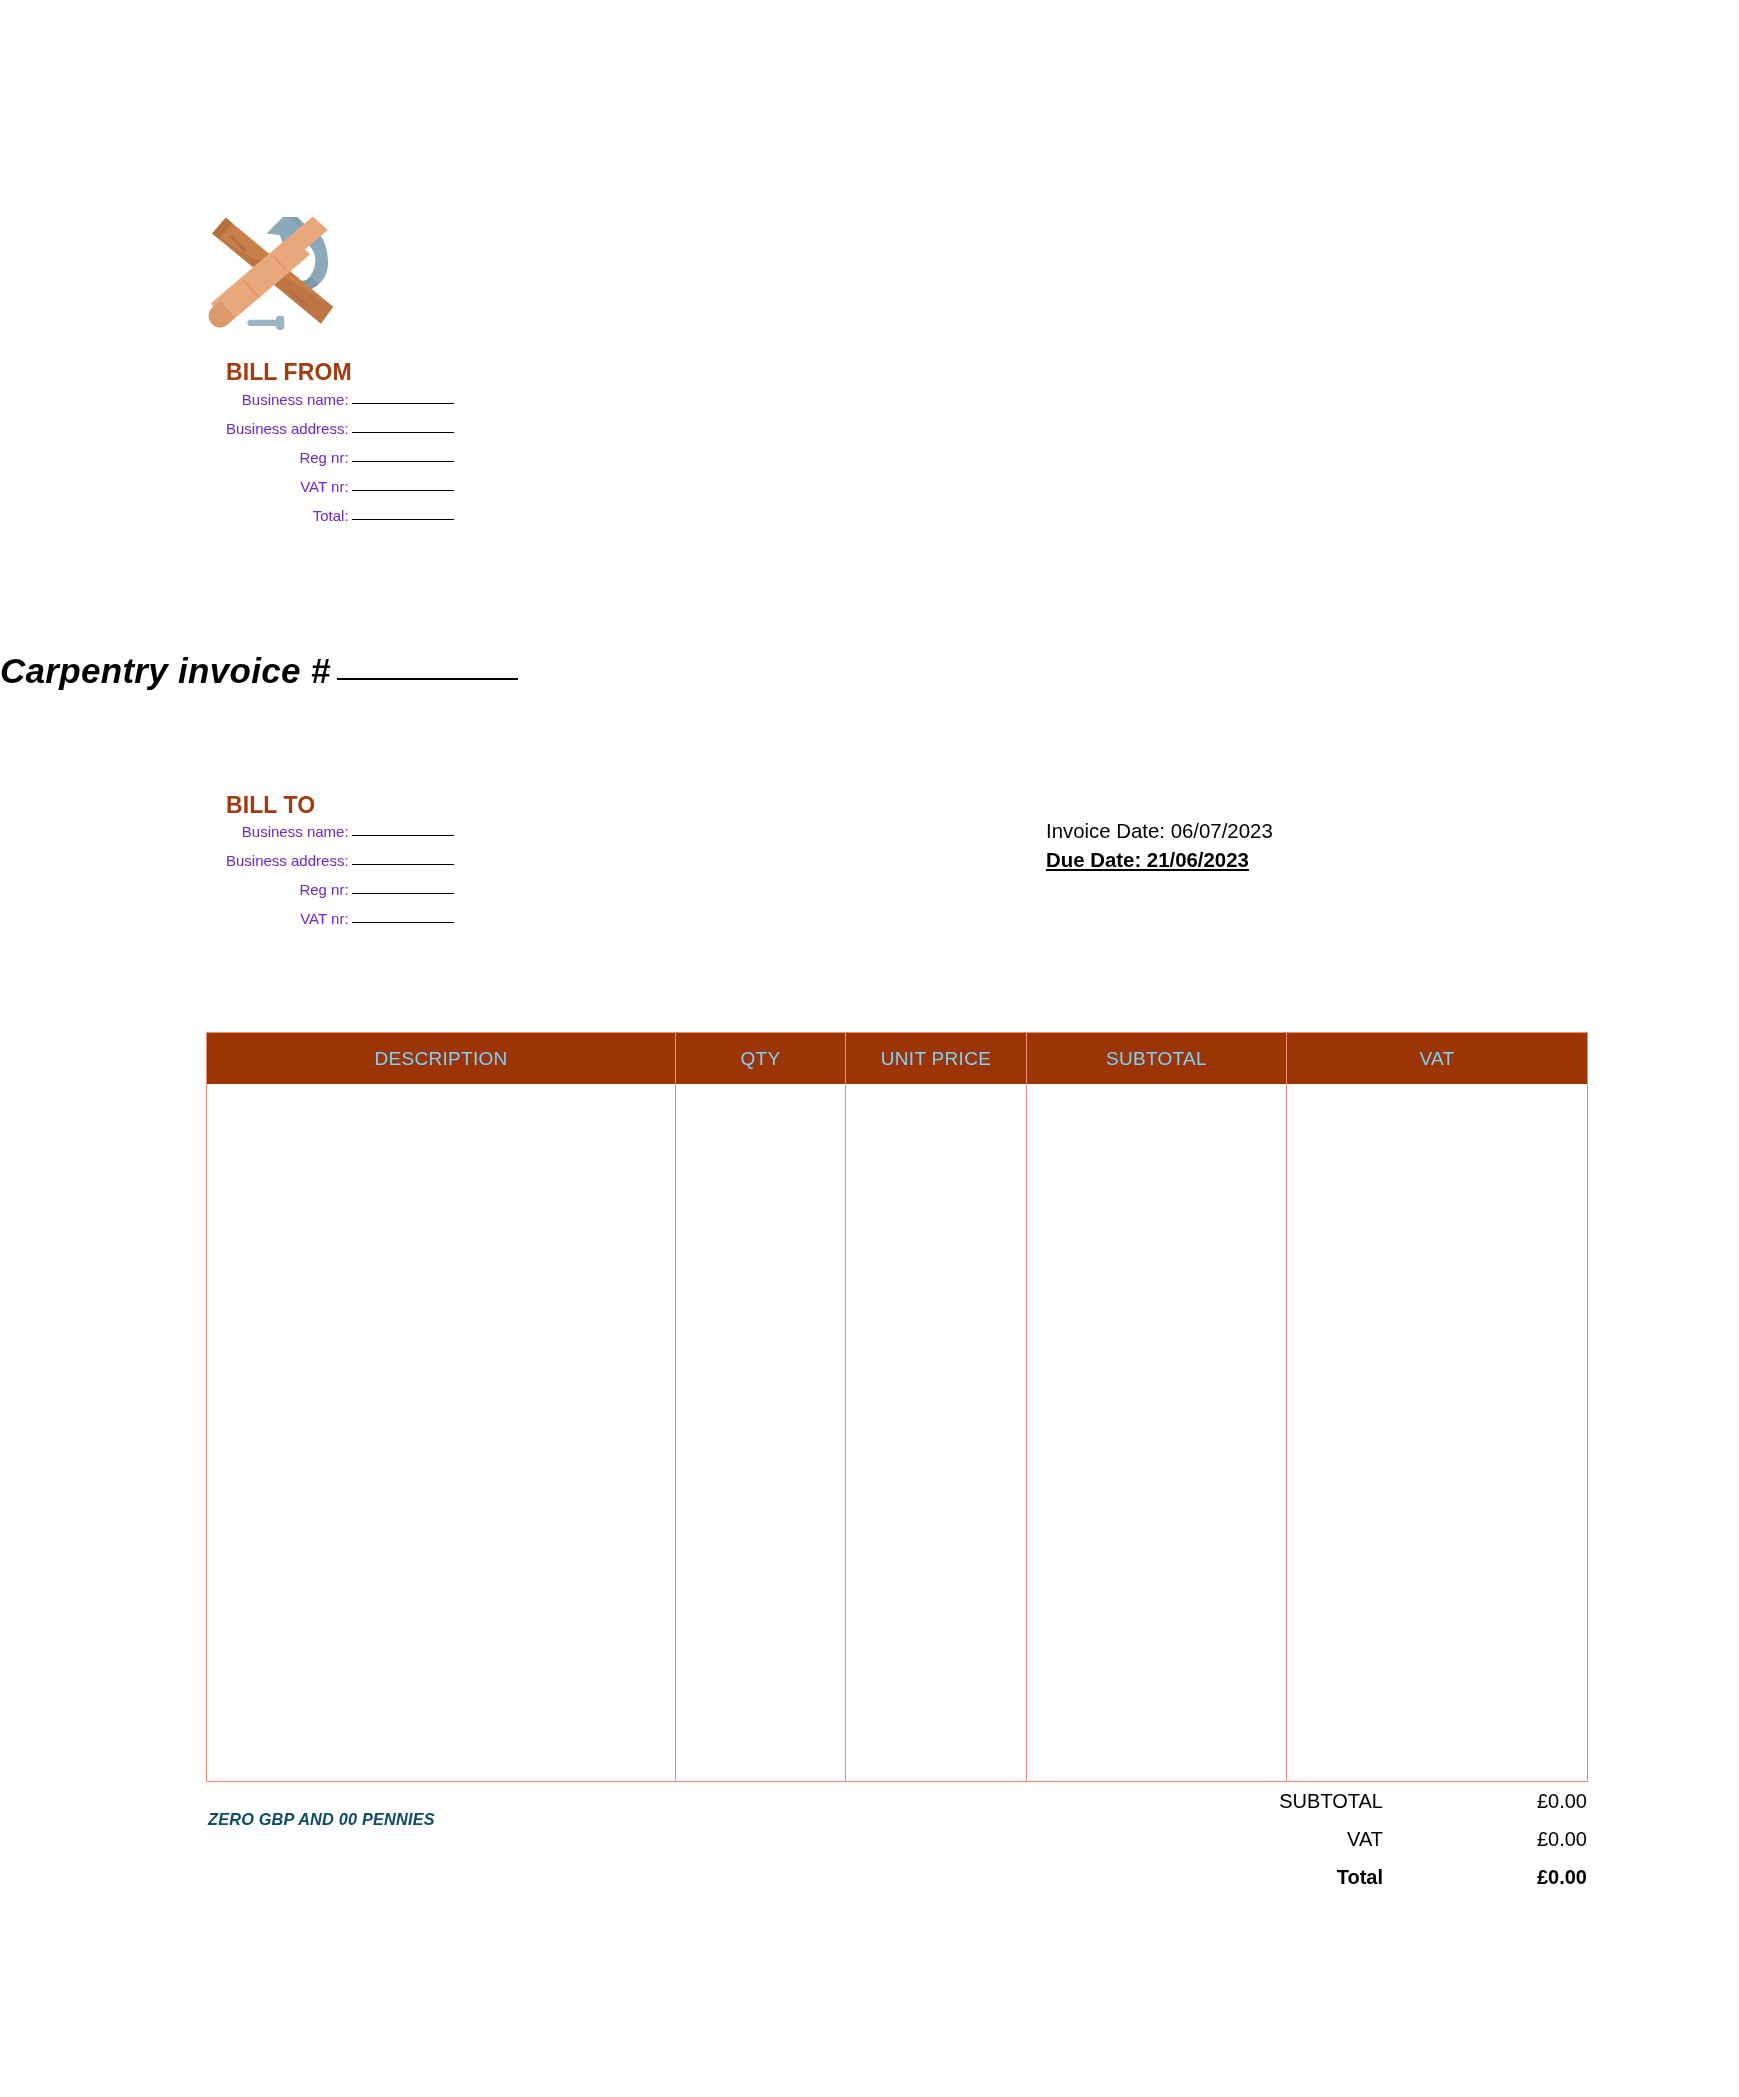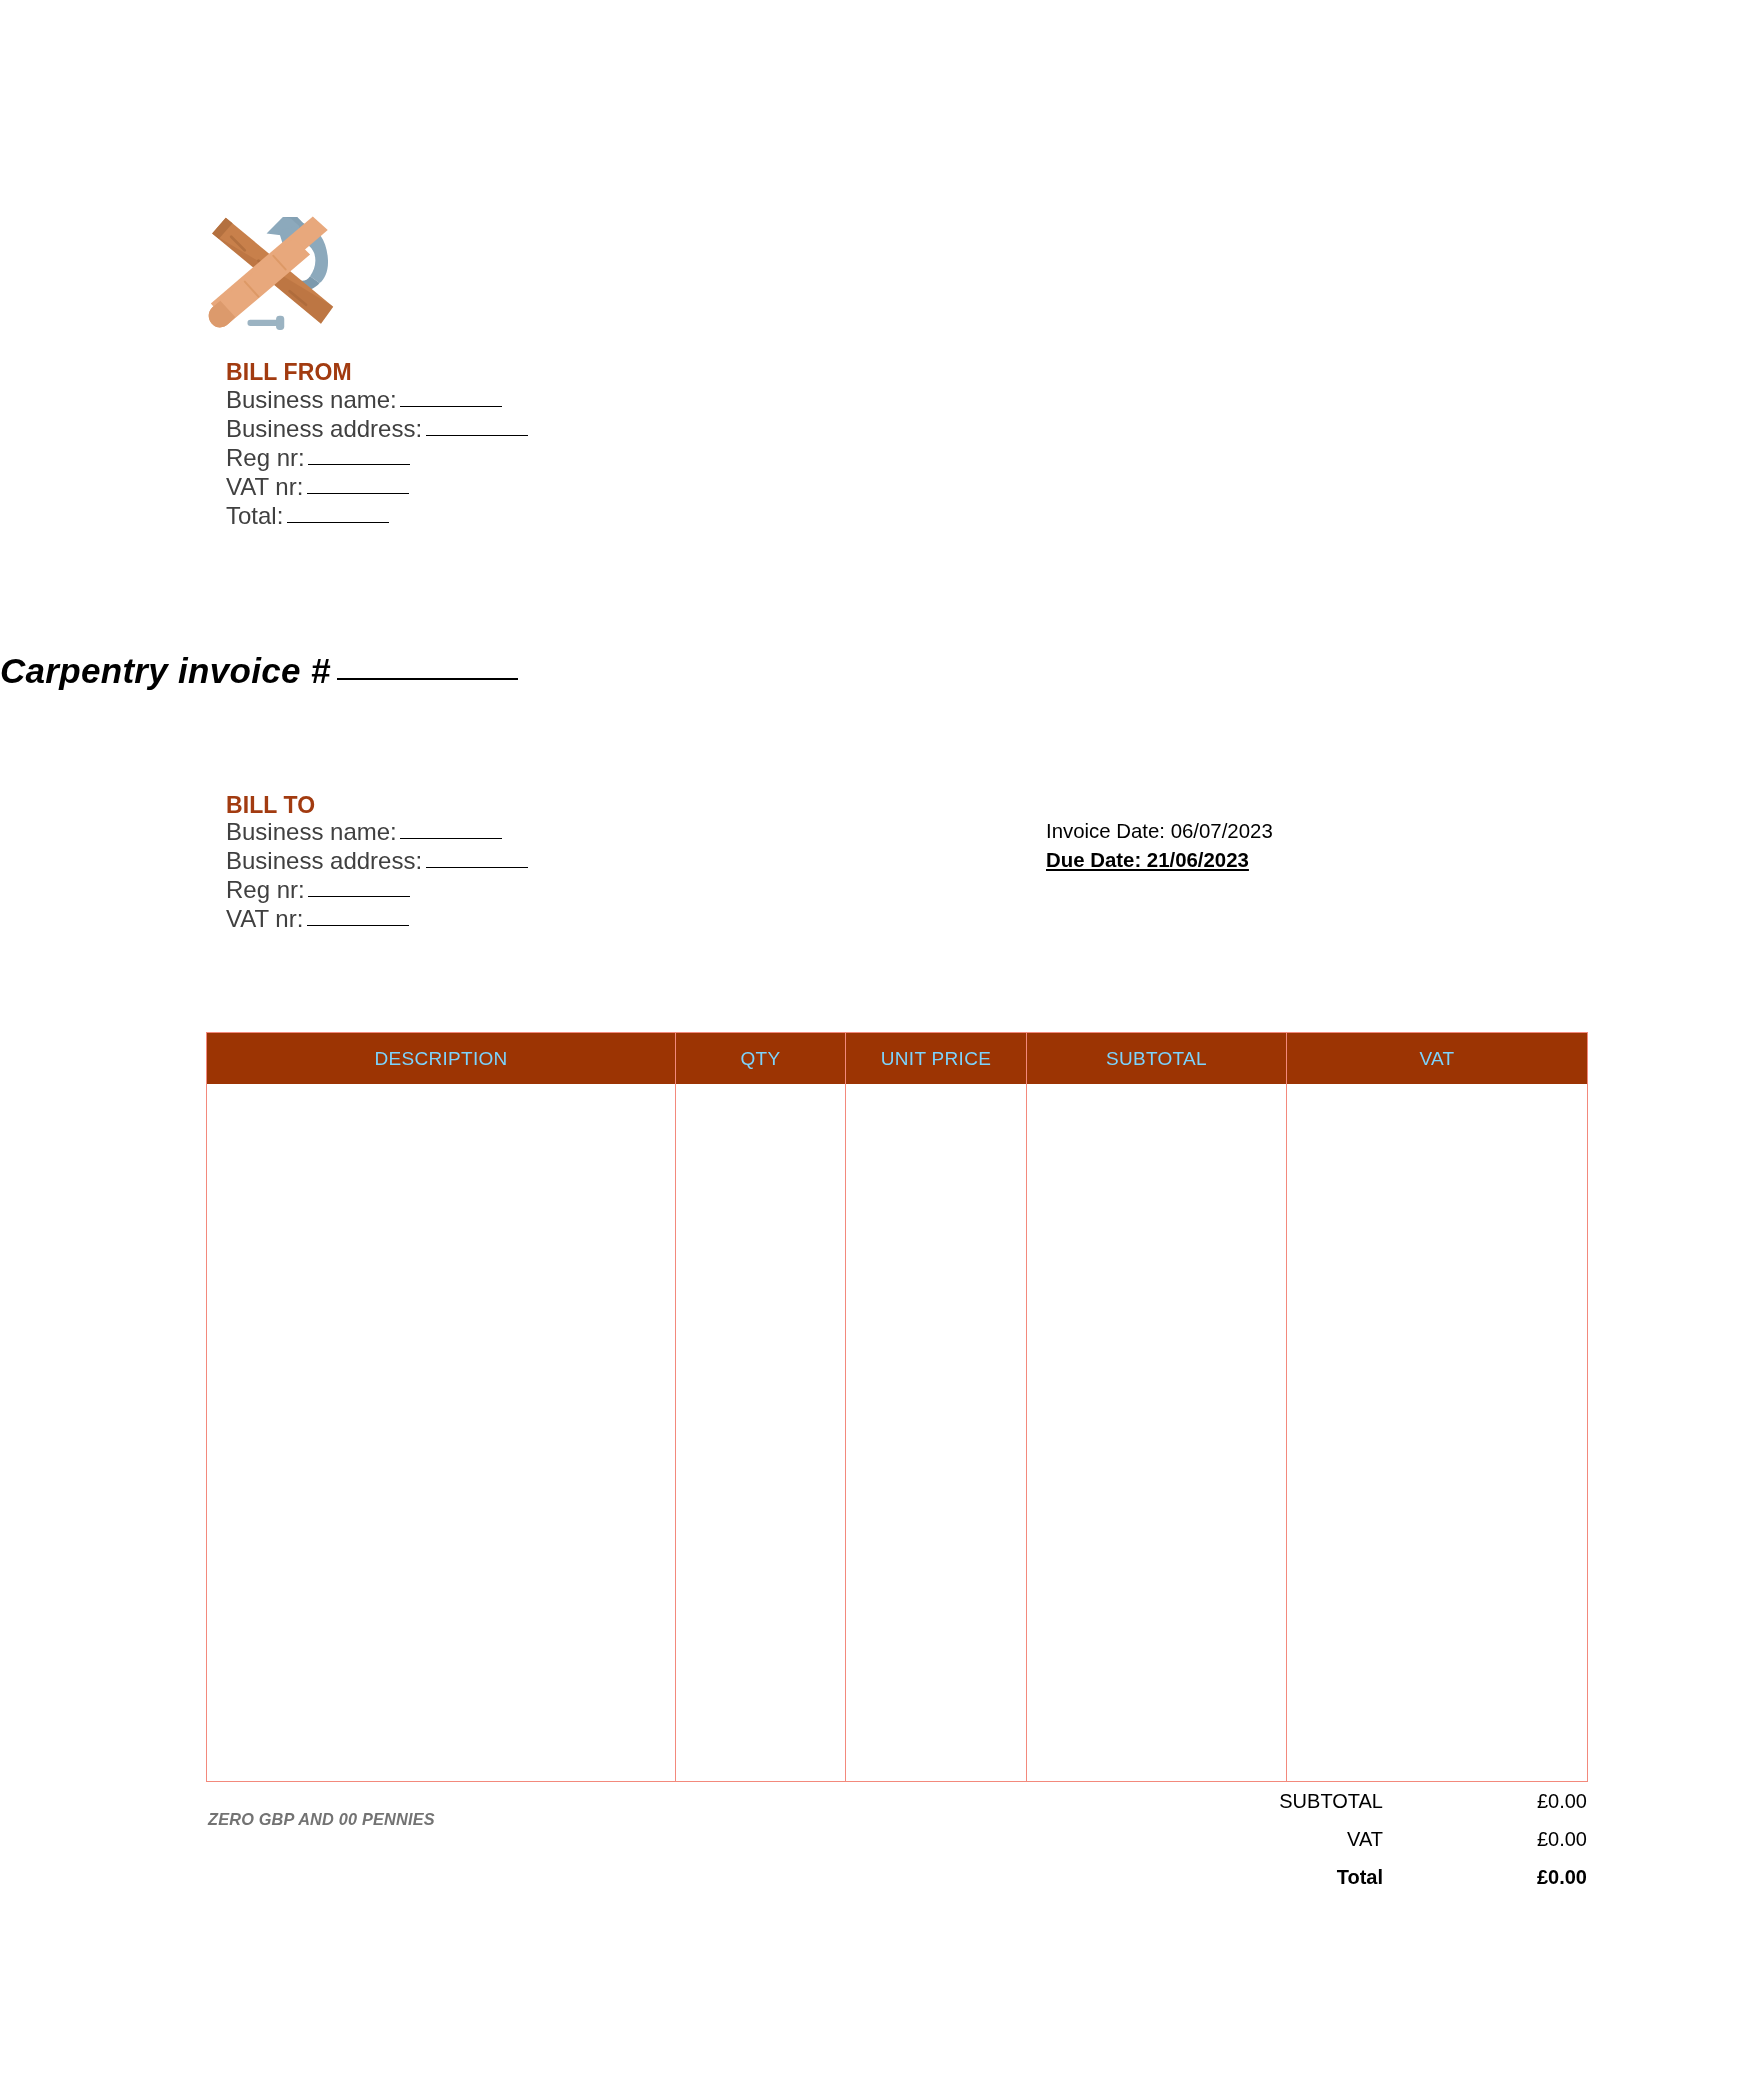--- a/index.html
+++ b/index.html
@@ -32,24 +32,25 @@
   .section-heading {
     position: absolute;
     font-size: 23px;
     font-weight: bold;
     letter-spacing: 0.1px;
     color: #A23B10;
     white-space: nowrap;
   }
   .party-block {
     position: absolute;
-    font-size: 24px;
+    font-size: 15px;
     line-height: 29px;
-    color: #404040;
-    white-space: nowrap;
+    color: #6d28d9;
+    white-space: nowrap;
+    text-align: right;
   }
   .party-block .row {
     height: 29px;
   }
   .fill {
     display: inline-block;
     border-bottom: 1.7px solid #000;
     vertical-align: 1.4px;
     margin-left: 3.4px;
   }
@@ -133,21 +134,21 @@
   #totals .bold { font-weight: bold; }
 
   
   #amount-words {
     position: absolute;
     left: 208px;
     top: 1810px;
     font-size: 16.3px;
     font-weight: bold;
     font-style: italic;
-    color: #737373;
+    color: #0c4a6e;
     letter-spacing: 0.2px;
     white-space: nowrap;
   }
 </style>
 </head>
 <body>
 
 <div id="page">
 
   <div id="logo">

